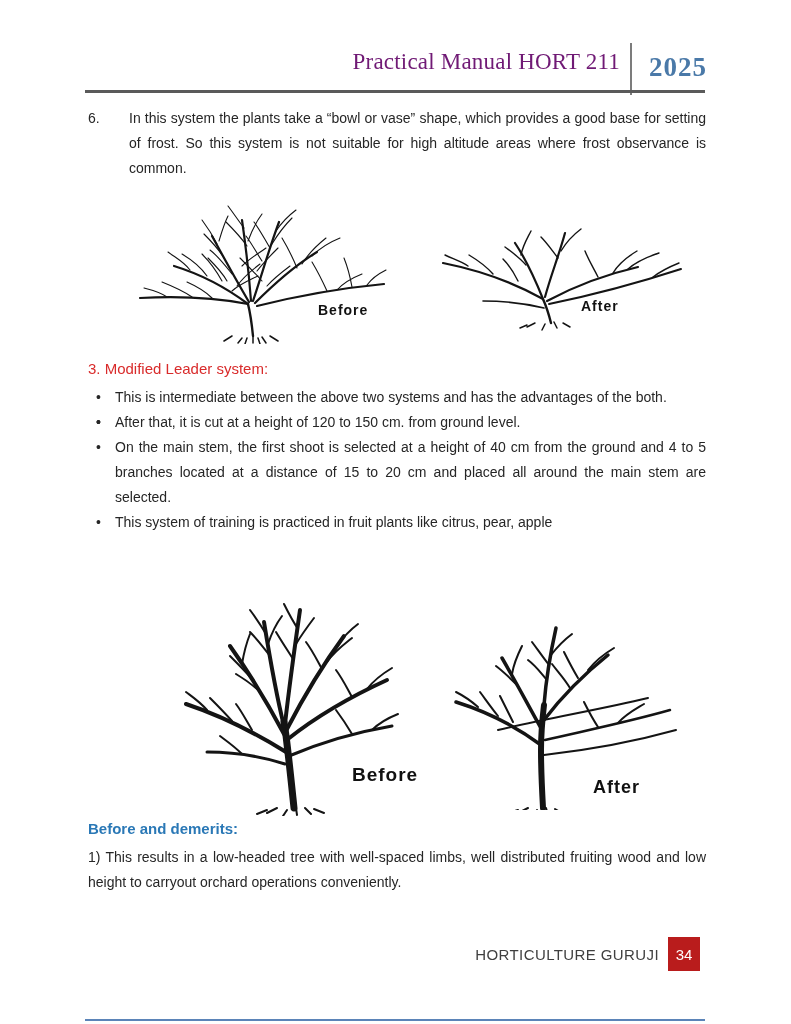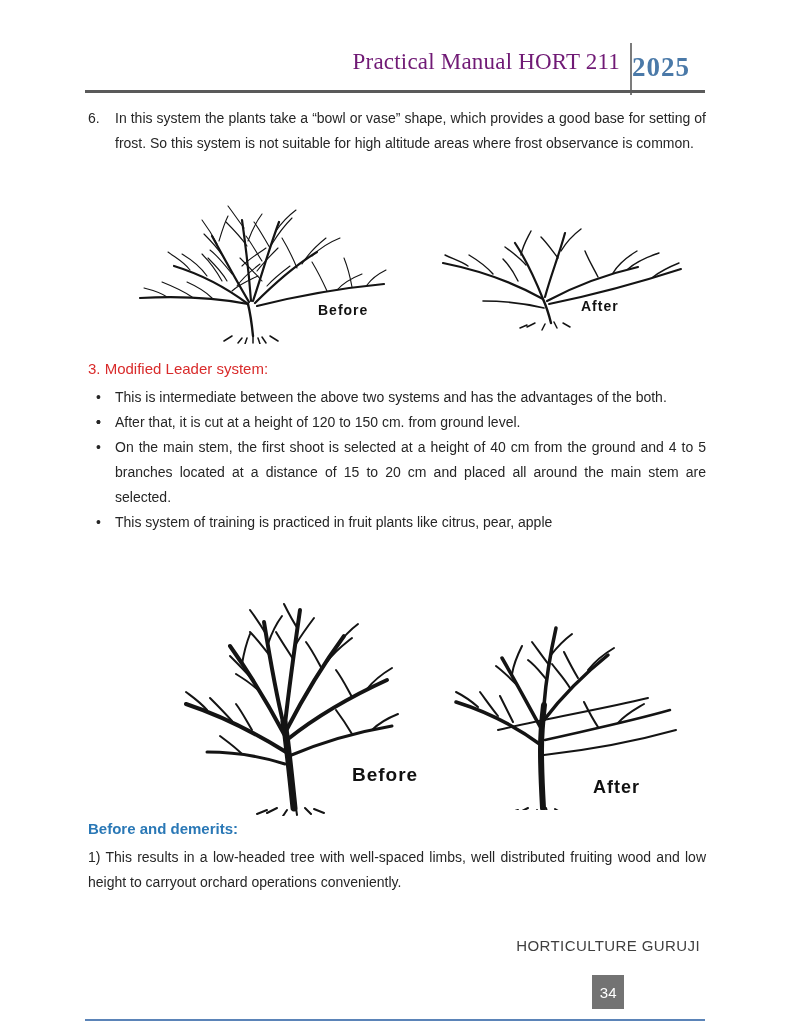--- a/index.html
+++ b/index.html
@@ -18,34 +18,34 @@
     position: absolute; left: 280px; top: 49px; width: 340px;
     text-align: right;
     font-family: "Liberation Serif", "DejaVu Serif", serif;
     font-size: 23px; color: #701a75; letter-spacing: 0.2px;
   }
   .header-vline {
     position: absolute; left: 630px; top: 43px; width: 2px; height: 52px;
     background: #7c7c7c;
   }
   .header-year {
-    position: absolute; left: 632px; top: 52px;
+    position: absolute; left: 649px; top: 52px;
     font-family: "Liberation Serif", "DejaVu Serif", serif;
     font-weight: bold; font-size: 27px; letter-spacing: 1px;
     color: #4a79a8;
   }
   .header-rule {
     position: absolute; left: 85px; top: 90px; width: 620px; height: 3px;
     background: #5a5a5a;
   }
   
   .bodytext { font-size: 14px; line-height: 25px; text-align: justify; }
   .item6 { position: absolute; left: 88px; top: 106px; width: 618px; }
   .item6 .num { position: absolute; left: 0; top: 0; line-height: 25px; font-size: 14px; }
-  .item6 .txt { margin-left: 27px; }
+  .item6 .txt { margin-left: 41px; }
 
   .heading-red {
     position: absolute; left: 88px; top: 360px;
     font-size: 15px; font-weight: normal; color: #d92b2b;
   }
   .bullets { position: absolute; left: 88px; top: 385px; width: 618px; list-style: none; }
   .bullets li { position: relative; padding-left: 27px; }
   .bullets li .dot { position: absolute; left: 8px; top: 0; line-height: 25px; }
 
   .heading-blue {
@@ -61,25 +61,25 @@
     position: absolute; font-size: 14px; font-weight: bold; color: #111;
     letter-spacing: 1px;
   }
   .fig-label-lg {
     position: absolute; font-size: 19px; font-weight: bold; color: #111;
     letter-spacing: 1px;
   }
   
   .footer {
     position: absolute; top: 937px; right: 91px;
-    display: flex; align-items: center; gap: 21px; flex-direction: column;
+    display: flex; align-items: center; gap: 9px;
   }
   .footer-brand { font-size: 15px; color: #3f3f3f; letter-spacing: 0.4px; }
   .page-box {
-    width: 32px; height: 34px; background: #737373; color: #ffffff;
+    width: 32px; height: 34px; background: #b91c1c; color: #ffffff;
     font-size: 15px; display: flex; align-items: center; justify-content: center;
   }
   .bottom-rule {
     position: absolute; left: 85px; top: 1019px; width: 620px; height: 2px;
     background: #5b84b8;
   }
   path { stroke: #141414; fill: none; stroke-linecap: round; }
 </style>
 </head>
 <body>

